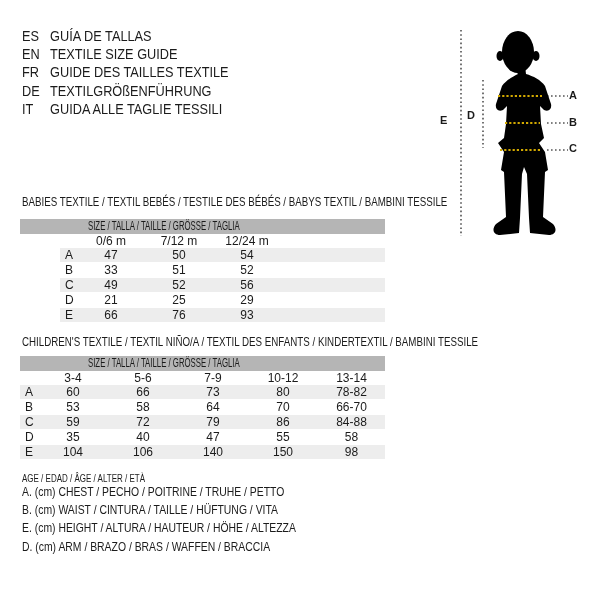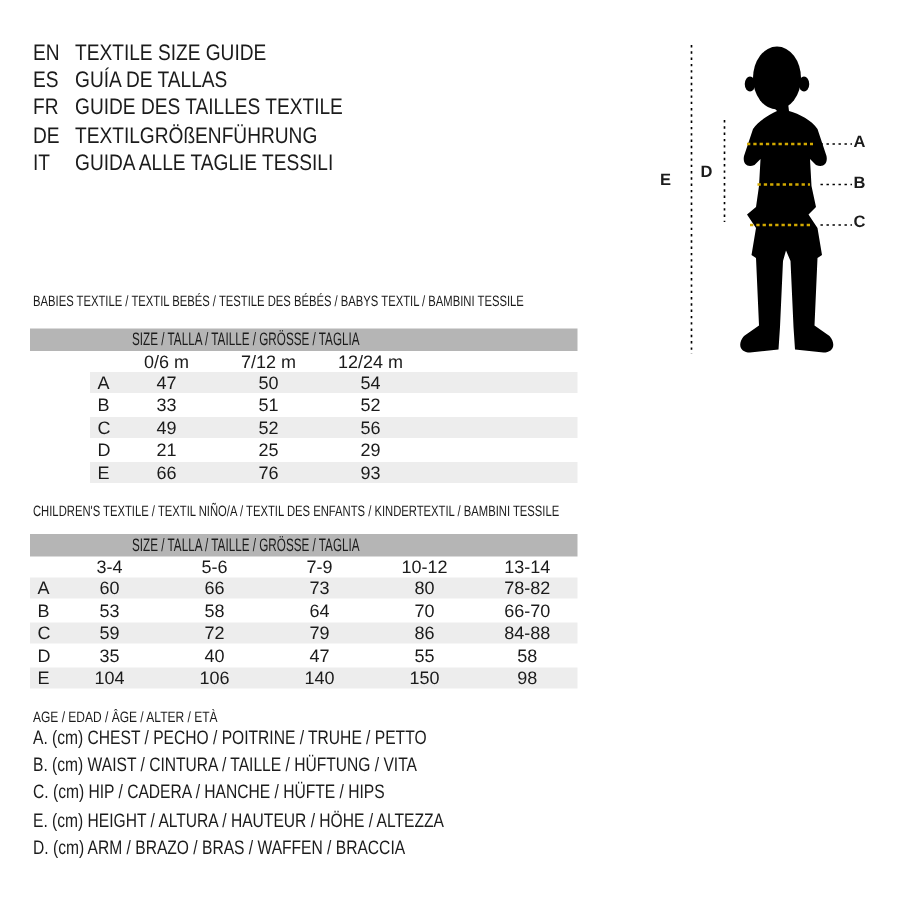--- a/index.html
+++ b/index.html
@@ -9,21 +9,21 @@
   .cx65{transform:scaleX(.65);} .cx75{transform:scaleX(.75);}
   .cx80{transform:scaleX(.80);} .cx85{transform:scaleX(.85);}
   
   .langs{position:absolute;left:22px;top:27px;}
   .lang-row{display:flex;height:18.2px;line-height:18.2px;font-size:15px;}
   .lang-code{width:28px;}
   
   .fig-svg{position:absolute;left:430px;top:20px;}
   .mlabel{position:absolute;font-size:11px;font-weight:700;line-height:13px;}
   
-  .sec-title{position:absolute;left:22px;font-size:10px;line-height:15px;}
+  .sec-title{position:absolute;left:22px;font-size:13px;line-height:15px;}
   
   .tbl{position:absolute;left:20px;width:365px;}
   .bar{height:15px;line-height:15px;background:#b5b5b5;padding-left:5px;font-size:12px;text-align:center;}
   .grid{display:grid;font-size:12px;}
   .b-grid{grid-template-columns:17px 68px 68px 68px auto;margin-left:40px;}
   .c-grid{grid-template-columns:18px 70px 70px 70px 70px 67px;}
   .head-row{height:14px;line-height:14px;}
   .row{height:14px;line-height:14px;margin-bottom:1px;}
   .row.odd{background:#ededed;}
   .grid span{text-align:center;}
@@ -33,26 +33,26 @@
   .legend{position:absolute;left:22px;top:483px;}
   .legend-line{height:18.2px;line-height:18.2px;font-size:13px;}
 </style>
 </head>
 <body>
 
 <div class="canvas">
 
   <div class="langs">
     <div class="lang-row">
+      <span class="lang-code"><span class="cx cx85">ES</span></span>
+      <span class="cx cx85">GUÍA DE TALLAS</span>
+    </div>
+    <div class="lang-row">
       <span class="lang-code"><span class="cx cx85">EN</span></span>
       <span class="cx cx85">TEXTILE SIZE GUIDE</span>
-    </div>
-    <div class="lang-row">
-      <span class="lang-code"><span class="cx cx85">ES</span></span>
-      <span class="cx cx85">GUÍA DE TALLAS</span>
     </div>
     <div class="lang-row">
       <span class="lang-code"><span class="cx cx85">FR</span></span>
       <span class="cx cx85">GUIDE DES TAILLES TEXTILE</span>
     </div>
     <div class="lang-row">
       <span class="lang-code"><span class="cx cx85">DE</span></span>
       <span class="cx cx85">TEXTILGRÖßENFÜHRUNG</span>
     </div>
     <div class="lang-row">
@@ -209,23 +209,20 @@
     <span class="cx cx80">AGE / EDAD / ÂGE / ALTER / ETÀ</span>
   </div>
   <div class="legend">
     <div class="legend-line">
       <span class="cx cx80">A. (cm) CHEST / PECHO / POITRINE / TRUHE / PETTO</span>
     </div>
     <div class="legend-line">
       <span class="cx cx80">B. (cm) WAIST / CINTURA / TAILLE / HÜFTUNG / VITA</span>
     </div>
     <div class="legend-line">
-      <span class="cx cx80">C. (cm) HIP / CADERA / HANCHE / HÜFTE / HIPS</span>
-    </div>
-    <div class="legend-line">
       <span class="cx cx80">E. (cm) HEIGHT / ALTURA / HAUTEUR / HÖHE / ALTEZZA</span>
     </div>
     <div class="legend-line">
       <span class="cx cx80">D. (cm) ARM / BRAZO / BRAS / WAFFEN / BRACCIA</span>
     </div>
   </div>
 
 </div>
 
 </body></html>

